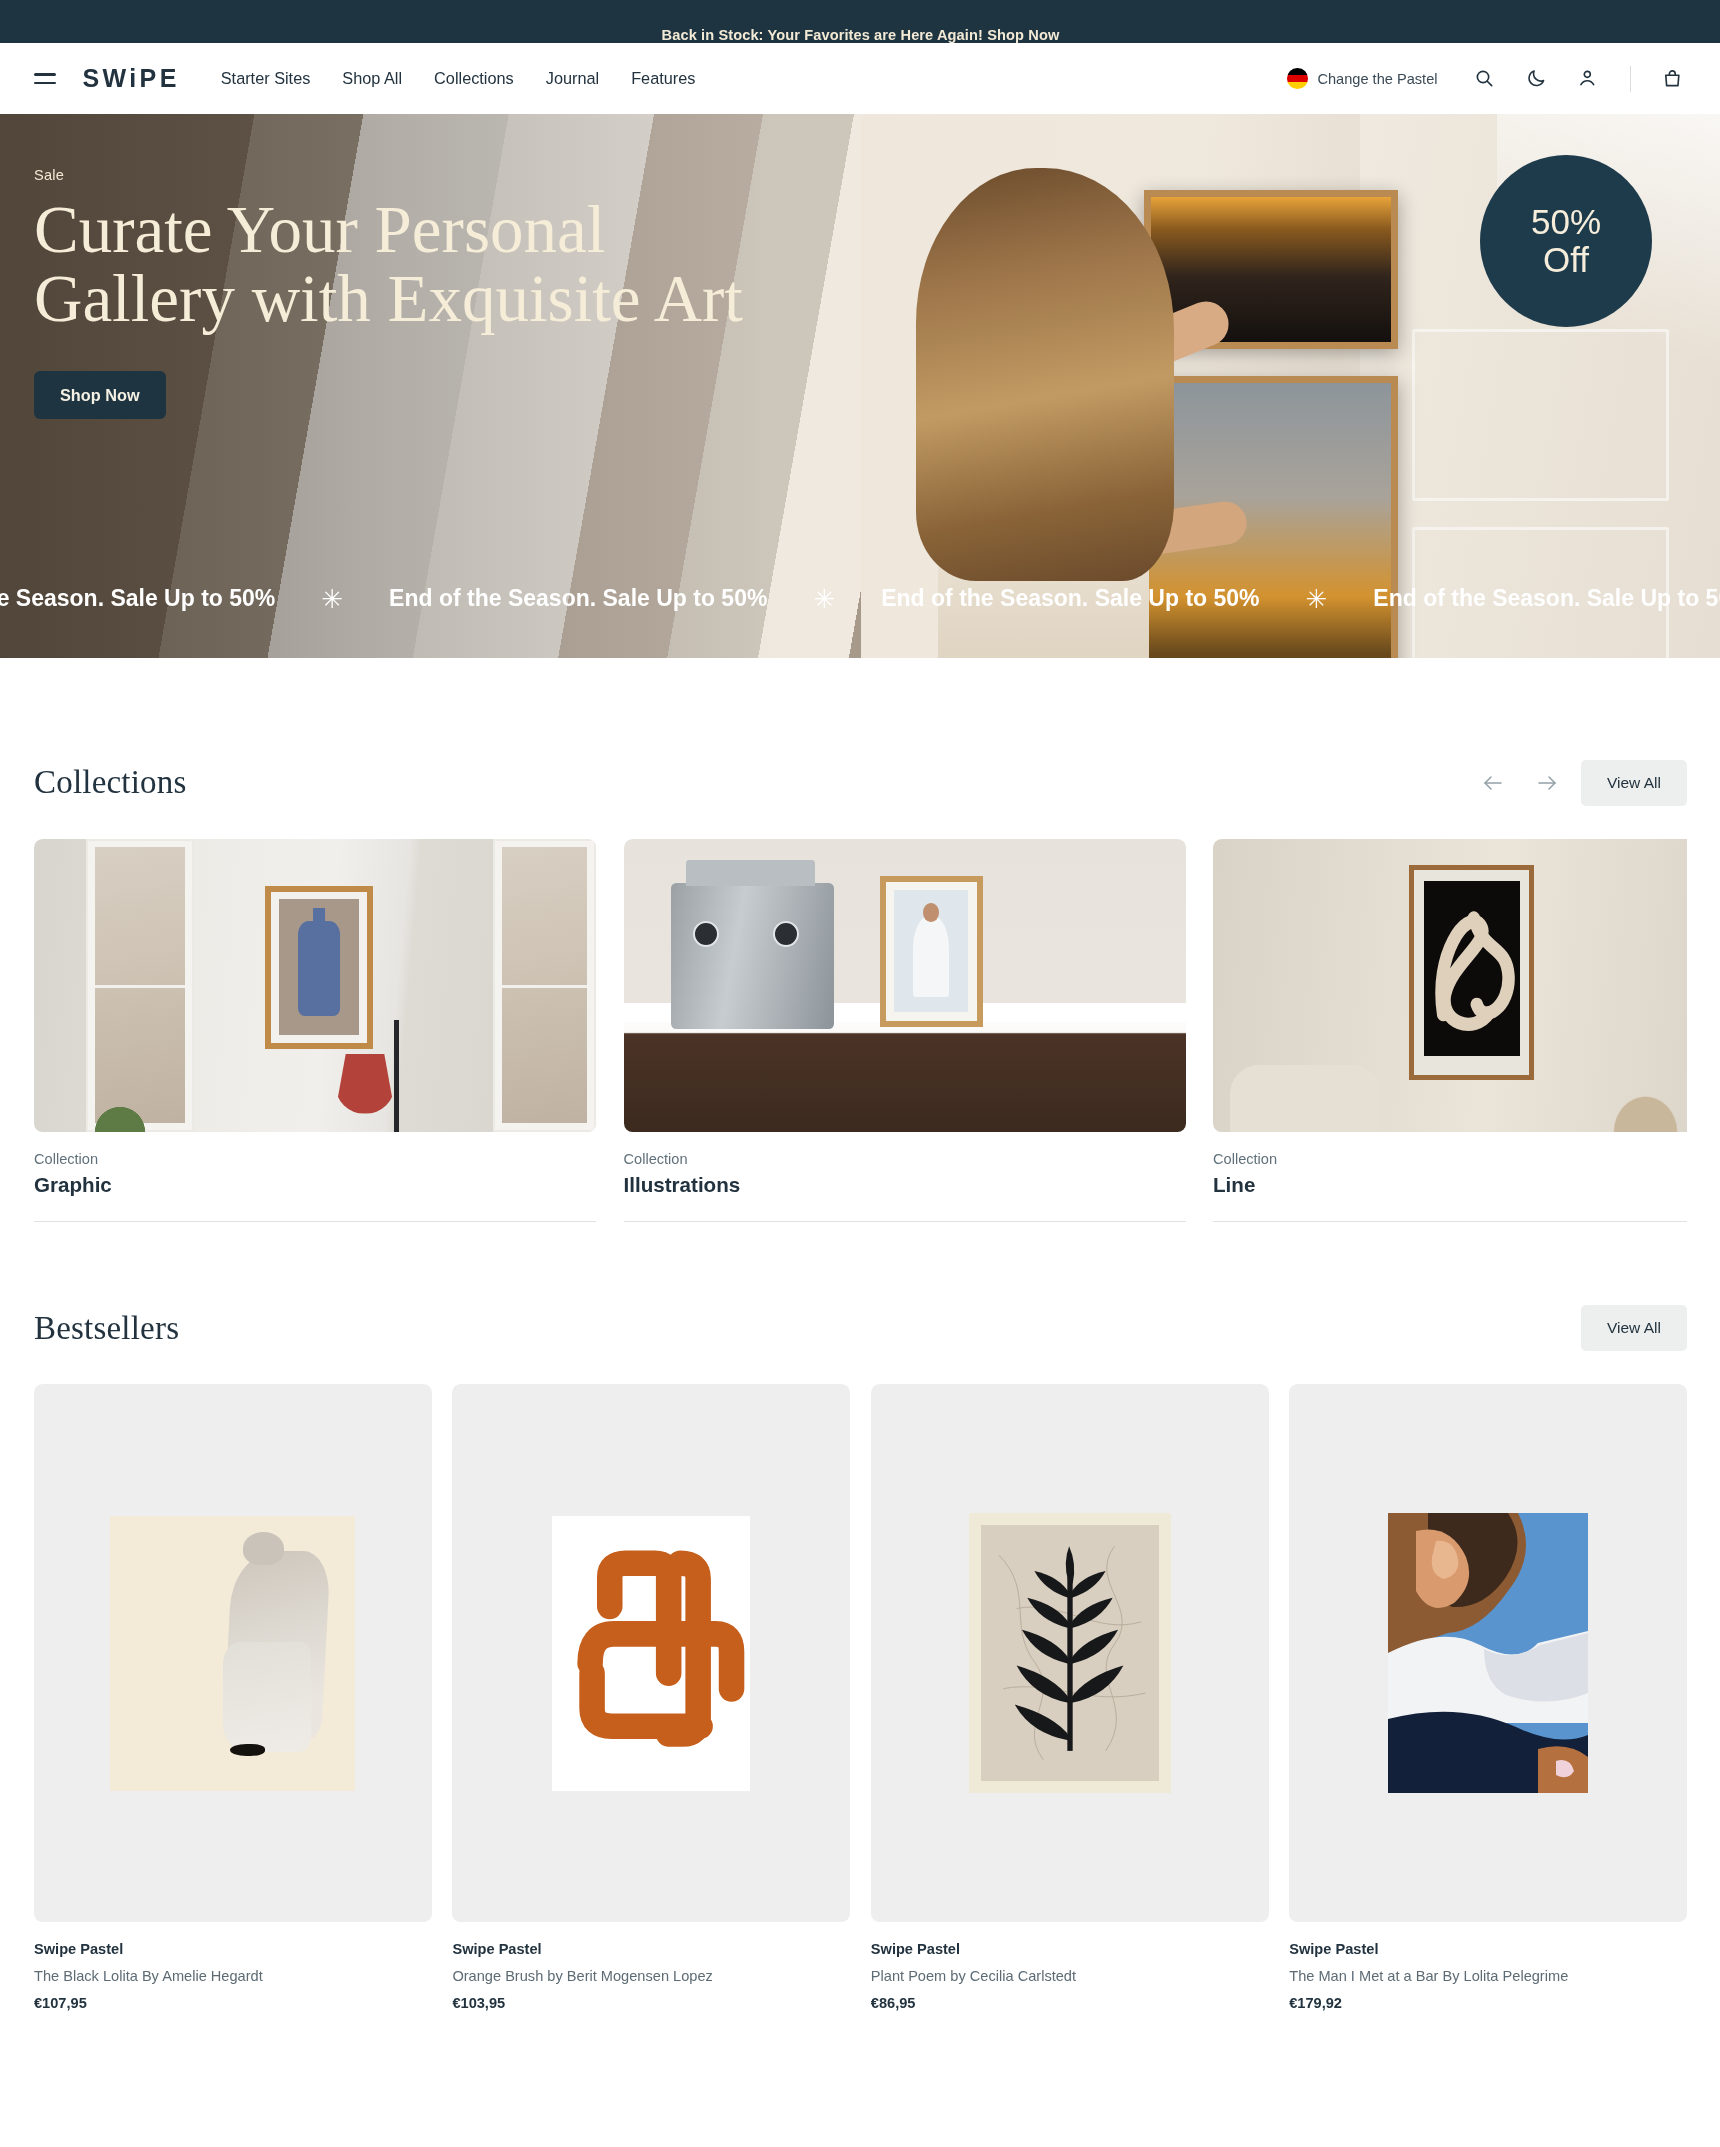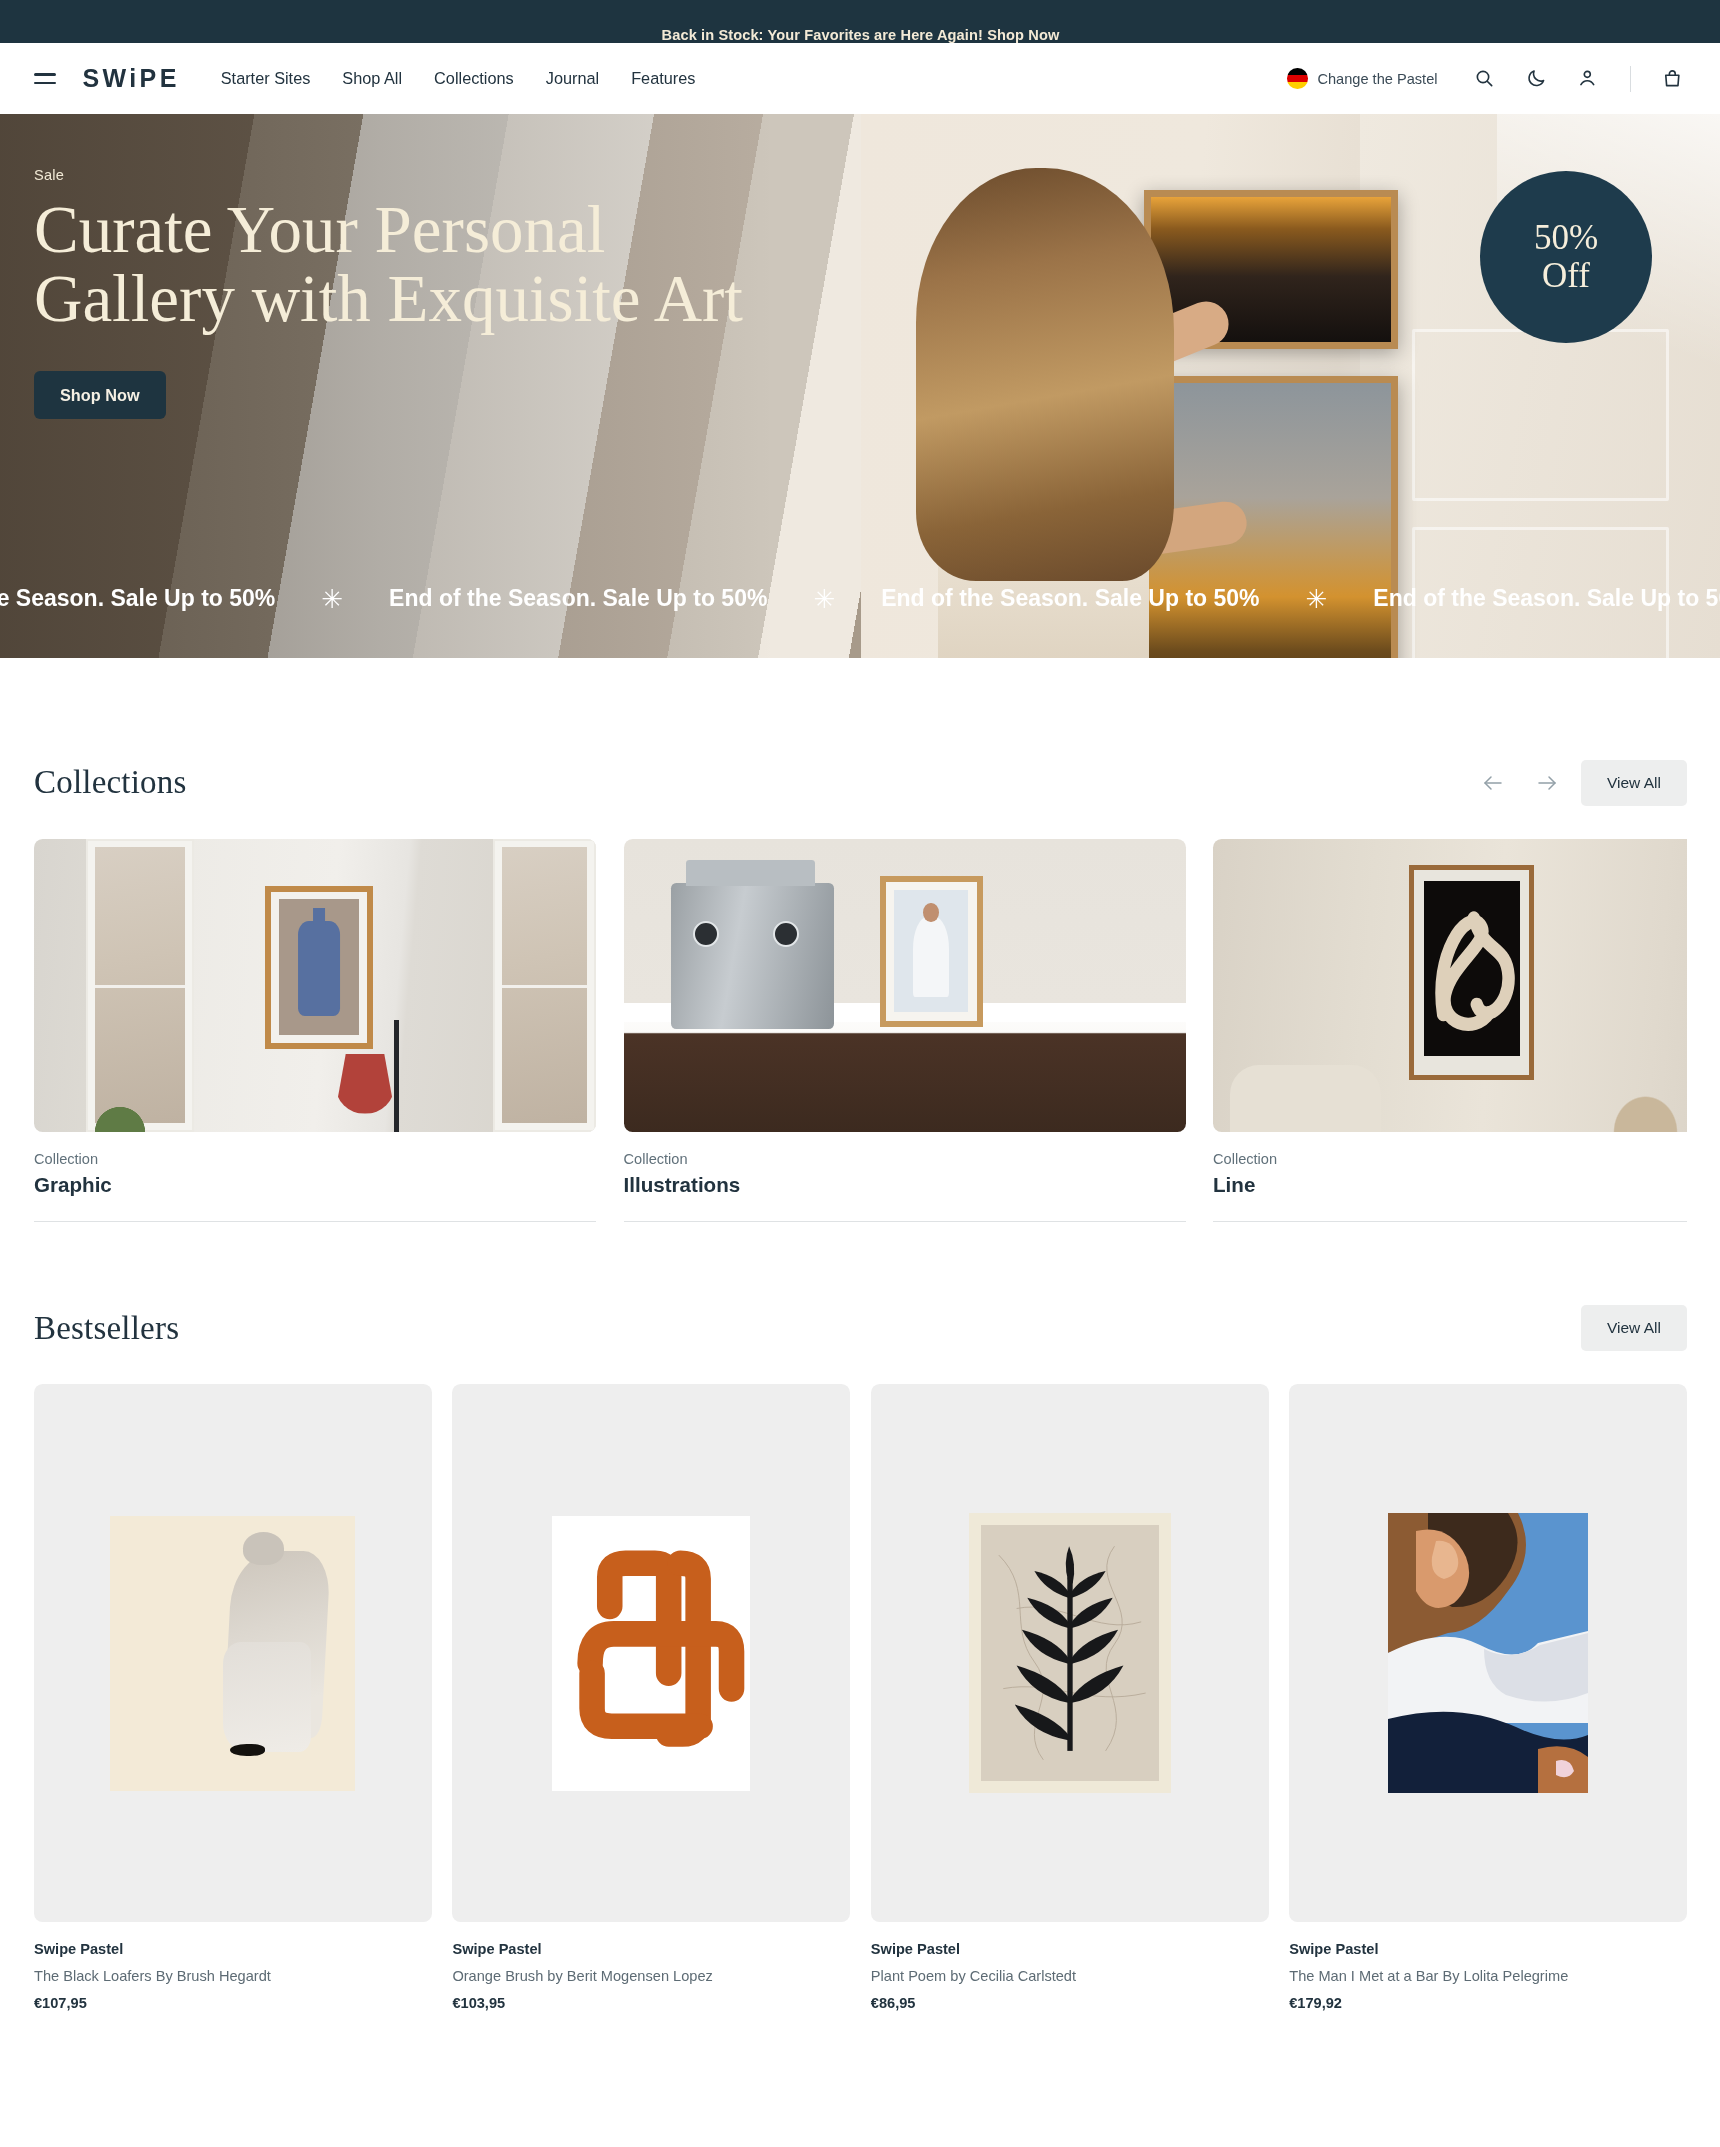--- a/index.html
+++ b/index.html
@@ -194,28 +194,28 @@
     font-size:16.3px;
     font-weight:600;
     padding:14.6px 26px;
     border:none;
     border-radius:6px;
     cursor:pointer;
     font-family:inherit;
   }
   .badge-off {
     position:absolute;
-    right:69px; top:57px;
+    right:69px; top:41px;
     width:172px; height:172px;
     border-radius:50%;
     background:#1e3b4c;
     color:#f6eedb;
     display:flex; flex-direction:column;
     align-items:center; justify-content:center;
-    font-family:Liberation Serif, serif;
+    font-family:Liberation Sans, sans-serif;
     font-size:35px;
     line-height:1.08;
     z-index:4;
     cursor:pointer;
   }
   
   .marquee {
     position:absolute;
     left:0; right:0; bottom:46px;
     z-index:4;
@@ -643,21 +643,21 @@
       <div class="prod-img">
         <div class="aw aw1">
           <div class="coat"></div>
           <div class="head"></div>
           <div class="skirt"></div>
           <div class="shoe"></div>
         </div>
       </div>
       <div class="prod-meta">
         <div class="prod-brand">Swipe Pastel</div>
-        <div class="prod-name">The Black Loafers By Brush Hegardt</div>
+        <div class="prod-name">The Black Lolita By Amelie Hegardt</div>
         <div class="prod-price">€107,95</div>
       </div>
     </div>
 
     <div class="prod-card">
       <div class="prod-img">
         <div class="aw aw2">
           <svg viewBox="0 0 200 280">
             <g fill="none" stroke="#c75f1c" stroke-width="26" stroke-linecap="round" stroke-linejoin="round">
               <path d="M58 92 L58 62 Q58 48 74 48 L104 48 Q118 48 118 62 L118 160"></path>

